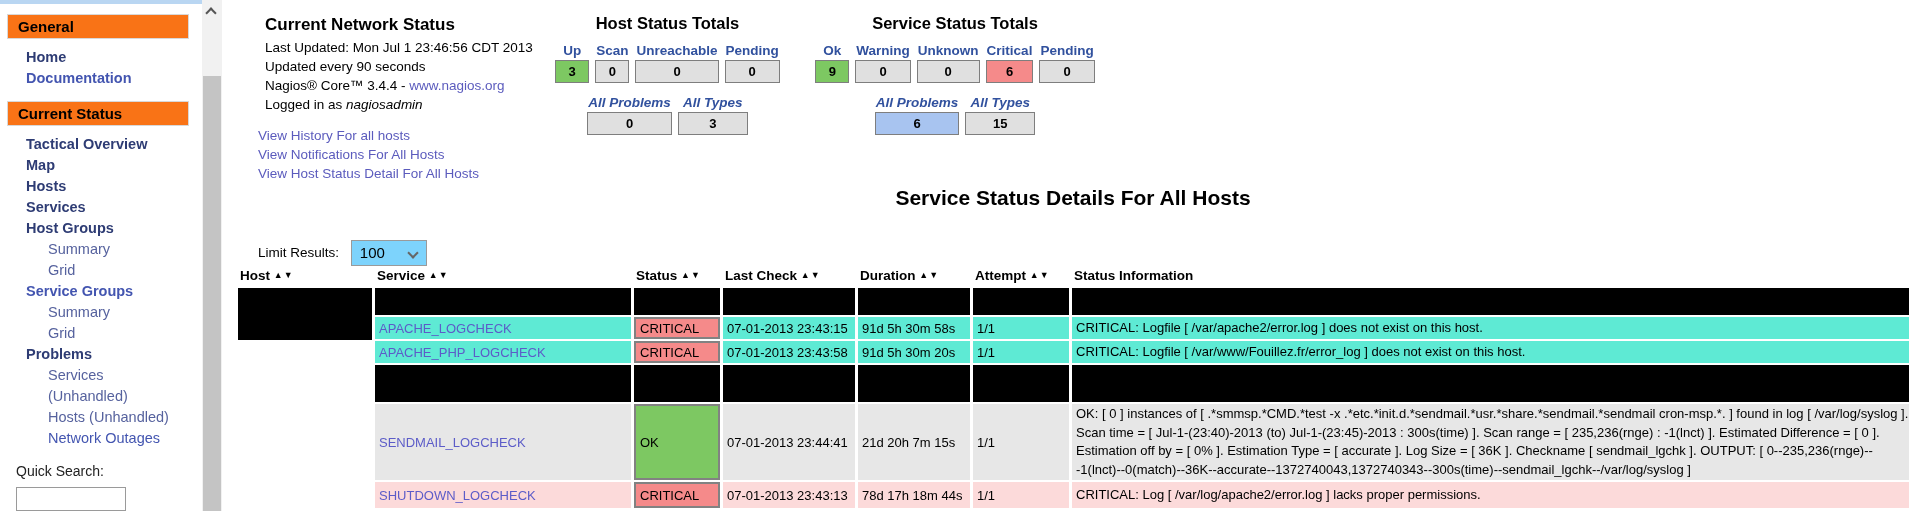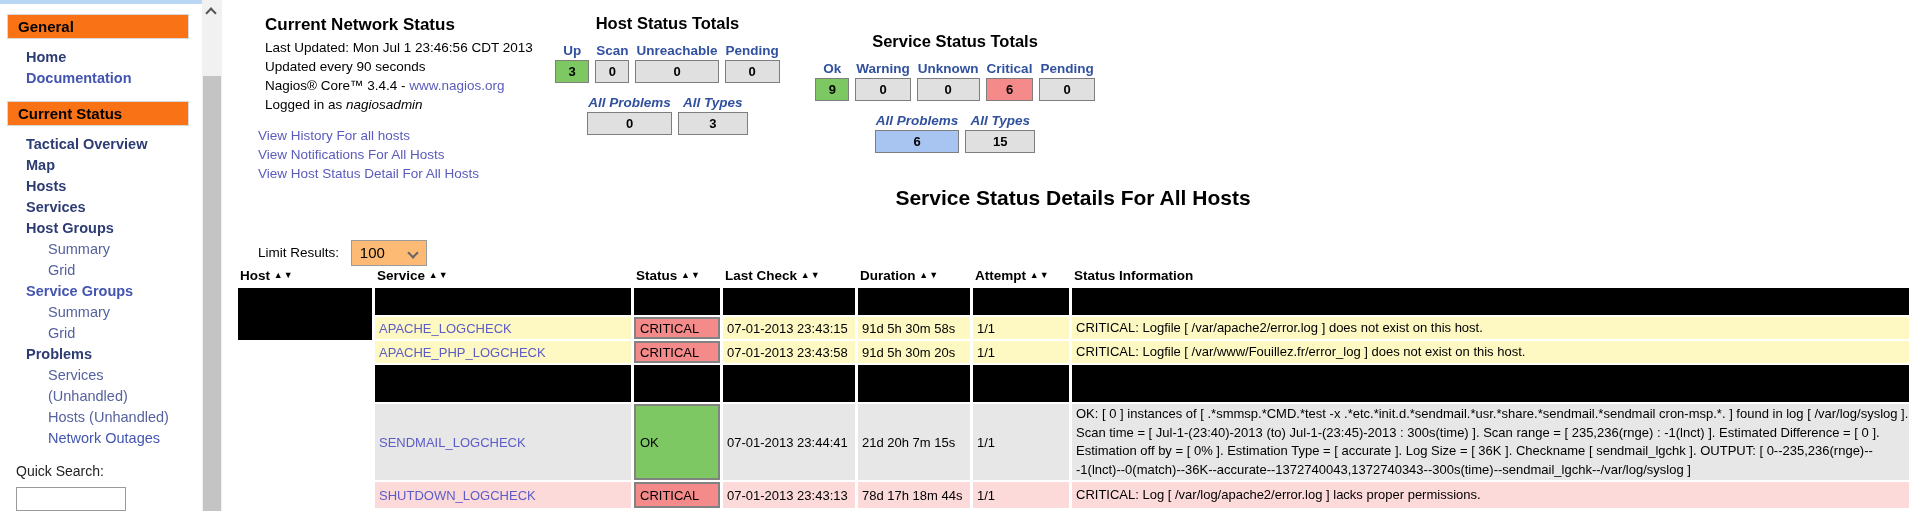--- a/index.html
+++ b/index.html
@@ -36,59 +36,59 @@
   #net-status { position:absolute; left:265px; top:15px; }
   #net-status-title { font-size:17px; font-weight:bold; color:#000; margin-bottom:3px; }
   .info-line { font-size:13.5px; color:#000; line-height:19px; }
   a.plainlink { color:#5b5bbd; text-decoration:none; cursor:pointer; }
   #view-links { position:absolute; left:258px; top:126px; }
   .view-link { font-size:13.5px; line-height:19px; color:#5b5bbd; cursor:pointer; }
 
   
   .totals-block { position:absolute; text-align:center; }
   #host-totals { left:545px; top:14px; width:245px; }
-  #service-totals { left:805px; top:32px; width:300px; }
+  #service-totals { left:805px; top:14px; width:300px; }
   .totals-title { font-size:16.5px; font-weight:bold; color:#000; margin-bottom:2px; }
   table.totals { border-collapse:separate; border-spacing:6px 2px; margin:8px auto; }
   table.totals th { font-size:13.5px; font-weight:bold; color:#31519e; padding:0 1px; cursor:pointer; }
   table.totals th.ital { font-style:italic; }
   table.totals td {
     background:#e0e0e0; border:1px solid #7e7e7e; font-size:13px; font-weight:bold; color:#000;
     text-align:center; height:23px; min-width:34px; padding:0 8px; cursor:pointer;
   }
   table.totals td.ok-green { background:#7dc862; }
   table.totals td.crit-red { background:#f58a8a; }
   table.totals td.prob-blue { background:#a8c4f0; }
   table.totals td.wide { min-width:70px; }
 
   
   #details-heading { position:absolute; left:237px; top:186px; width:1672px; text-align:center;
     font-size:21px; font-weight:bold; color:#000; }
   #limit-wrap { position:absolute; left:258px; top:240px; font-size:13.5px; color:#000; }
   #limit-select { display:inline-block; position:relative; margin-left:8px; width:76px; height:26px;
-    border:1px solid #9a9a9a; background:#fdba74; vertical-align:middle; cursor:pointer; }
+    border:1px solid #9a9a9a; background:#7dd3fc; vertical-align:middle; cursor:pointer; }
   #limit-select .val { position:absolute; left:8px; top:3px; font-size:15px; color:#000; }
   #limit-select .chev { position:absolute; right:9px; top:8px; width:8px; height:8px;
     border-left:2px solid #666; border-bottom:2px solid #666; transform:rotate(-45deg); }
 
   
   #svc-table-wrap { position:absolute; left:235px; top:262px; }
   table.svc { border-collapse:separate; border-spacing:3px 2px; table-layout:fixed; width:1686px; }
   table.svc col.c-host {width:134px;} table.svc col.c-service {width:256px;}
   table.svc col.c-status {width:86px;} table.svc col.c-last {width:132px;}
   table.svc col.c-dur {width:112px;} table.svc col.c-att {width:96px;}
   table.svc col.c-info {width:846px;}
   table.svc th { font-size:13.5px; font-weight:bold; color:#000; text-align:left; height:22px;
     padding:0 2px; white-space:nowrap; overflow:hidden; }
   .sort-arrows { font-size:9px; letter-spacing:1px; cursor:pointer; position:relative; top:-2px; }
   table.svc td { font-size:13px; color:#000; padding:1px 4px; vertical-align:middle; overflow:hidden; }
   td.blk { background:#000; }
   tr.row-redact1 td { height:27px; }
   tr.row-redact2 td { height:37px; }
-  tr.row-crit td { background:#fef9c3; height:22px; white-space:nowrap; }
+  tr.row-crit td { background:#5eead4; height:22px; white-space:nowrap; }
   tr.row-ok td { background:#e7e7e7; height:76px; }
   tr.row-crit2 td { background:#fcdada; height:26px; white-space:nowrap; }
   td.svc-name a { color:#5c5cc8; text-decoration:none; font-size:13px; cursor:pointer; }
   td.status-cell { border:2px solid #828282; font-weight:normal; }
   td.status-crit { background:#f58a8a !important; }
   td.status-ok { background:#7dc862 !important; }
   td.host-cell { background:#fff; position:relative; padding:0; }
   #host1-redact { position:absolute; left:0; top:0; width:134px; height:52px; background:#000; }
   td.info-cell { font-size:12.5px; line-height:18.5px; white-space:normal; }
   tr.row-crit td.info-cell, tr.row-crit2 td.info-cell { white-space:nowrap; }

